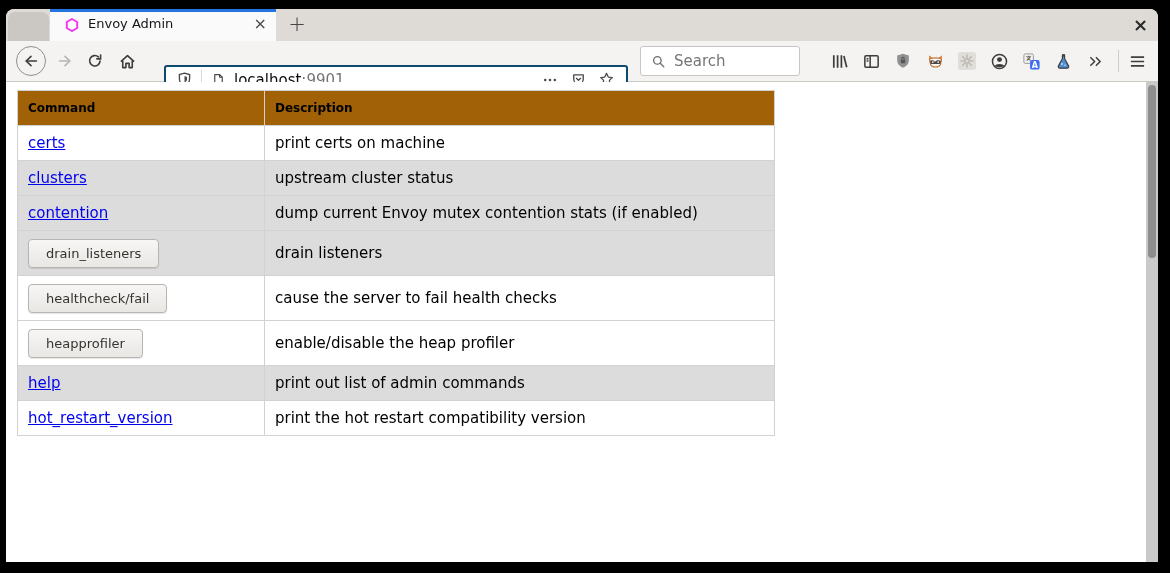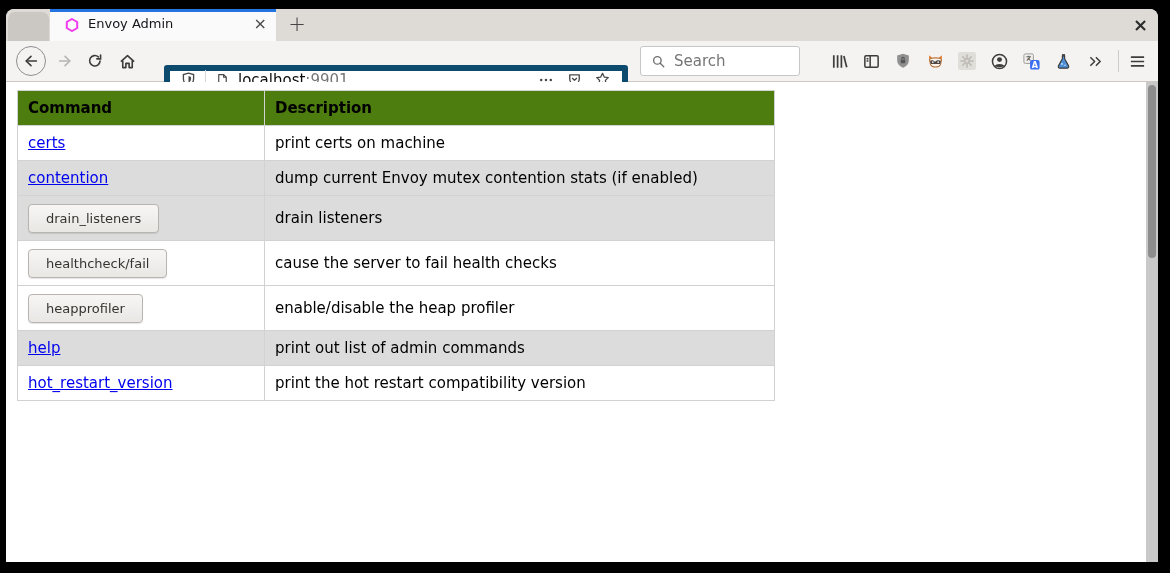--- a/index.html
+++ b/index.html
@@ -22,21 +22,21 @@
   .newtab { position:absolute; left:274px; top:0; width:34px; height:32px; font-size:21px; color:#454545; text-align:center; line-height:30px; font-weight:300; }
   .win-close { position:absolute; right:10px; top:3px; font-size:18px; color:#2b2b2b; line-height:26px; font-weight:bold; }
 
   
   .toolbar { position:absolute; left:0; top:32px; right:0; height:41px; background:#f5f3f1;
     border-bottom:1px solid #ccc8c4; display:flex; align-items:center; }
   .tb-icon { display:inline-flex; align-items:center; justify-content:center; width:22px; height:22px; flex:0 0 auto; }
   .back-btn { width:30px; height:30px; border:1px solid #8f8f8f; border-radius:50%; margin-left:10px;
     display:inline-flex; align-items:center; justify-content:center; flex:0 0 auto; background:#f5f3f1; }
   .fwd { margin-left:8px; } .reload { margin-left:8px; } .home { margin-left:10px; }
-  .urlbar { display:flex; align-items:center; background:#fff; border:6px solid #0c4a6e; border-radius:3px;
+  .urlbar { display:flex; align-items:center; background:#fff; border:2px solid #0c4a6e; border-radius:3px;
     height:30px; width:464px; margin-left:26px; padding:0 9px; flex:0 0 auto;margin-top:37px; }
   .urlbar-sep { width:1px; height:19px; background:#d7d7d7; margin:0 8px; flex:0 0 auto; }
   .url-text { font-size:15px; color:#0c0c0d; margin-left:8px; white-space:nowrap; }
   .url-port { color:#757575; }
   .url-spacer { flex:1; }
   .searchbar { display:flex; align-items:center; background:#fff; border:1px solid #c6c6c6; border-radius:3px;
     height:30px; width:160px; margin-left:12px; padding:0 9px; flex:0 0 auto; }
   .searchbar input { border:0; outline:0; background:transparent; font-family:inherit; font-size:15px;
     color:#4c1d95; width:100%; margin-left:8px; padding:0; }
   .searchbar input::placeholder { color:#757575; opacity:1; }
@@ -46,21 +46,21 @@
   .menu-btn { margin-right:8px; }
 
   
   .content { position:absolute; left:0; top:73px; right:0; bottom:0; background:#fff; overflow:hidden; }
   .scrollbar { position:absolute; right:0; top:0; bottom:0; width:12px; background:#c9c9c9; }
   .scroll-thumb { position:absolute; left:2px; top:3px; width:8px; height:173px; border-radius:4px; background:#8d8d8d; }
 
   table.cmd-table { position:absolute; left:11px; top:8px; width:757px; border-collapse:collapse;
     font-size:15px; color:#000; table-layout:fixed; }
   .cmd-table th, .cmd-table td { border:1px solid #d2d2d2; padding:0 8px 0 10px; text-align:left; vertical-align:middle; }
-  .cmd-table th { font-size:15px; font-weight:bold; height:35px; background:#4d7c0f; }
+  .cmd-table th { font-size:12px; font-weight:bold; height:35px; background:#a16207; }
   .cmd-table tr.row-link td { height:35px; }
   .cmd-table tr.row-button td { height:45px; }
   .cmd-table tr.alt td { background:var(--row-alt,#dcdcdc); }
   .cmd-table a { color:var(--link,#0000ee); text-decoration:underline; }
   .cmd-btn { font-family:inherit; font-size:13px; color:#35342f; padding:6px 17px; border:1px solid #b8b4b0;
     border-radius:4px; background:linear-gradient(#f7f6f5,#e9e7e4); box-shadow:0 1px 1px rgba(0,0,0,.10); }
 
   svg { display:block; }
 </style>
 </head>
@@ -253,20 +253,24 @@
             <th>Command</th>
             <th>Description</th>
           </tr>
         </thead>
         <tbody>
             <tr class="row-link">
               <td><a href="#">certs</a></td>
               <td>print certs on machine</td>
             </tr>
             <tr class="alt row-link">
+              <td><a href="#">clusters</a></td>
+              <td>upstream cluster status</td>
+            </tr>
+            <tr class="alt row-link">
               <td><a href="#">contention</a></td>
               <td>dump current Envoy mutex contention stats (if enabled)</td>
             </tr>
             <tr class="alt row-button">
               <td><button class="cmd-btn">drain_listeners</button></td>
               <td>drain listeners</td>
             </tr>
             <tr class="row-button">
               <td><button class="cmd-btn">healthcheck/fail</button></td>
               <td>cause the server to fail health checks</td>

